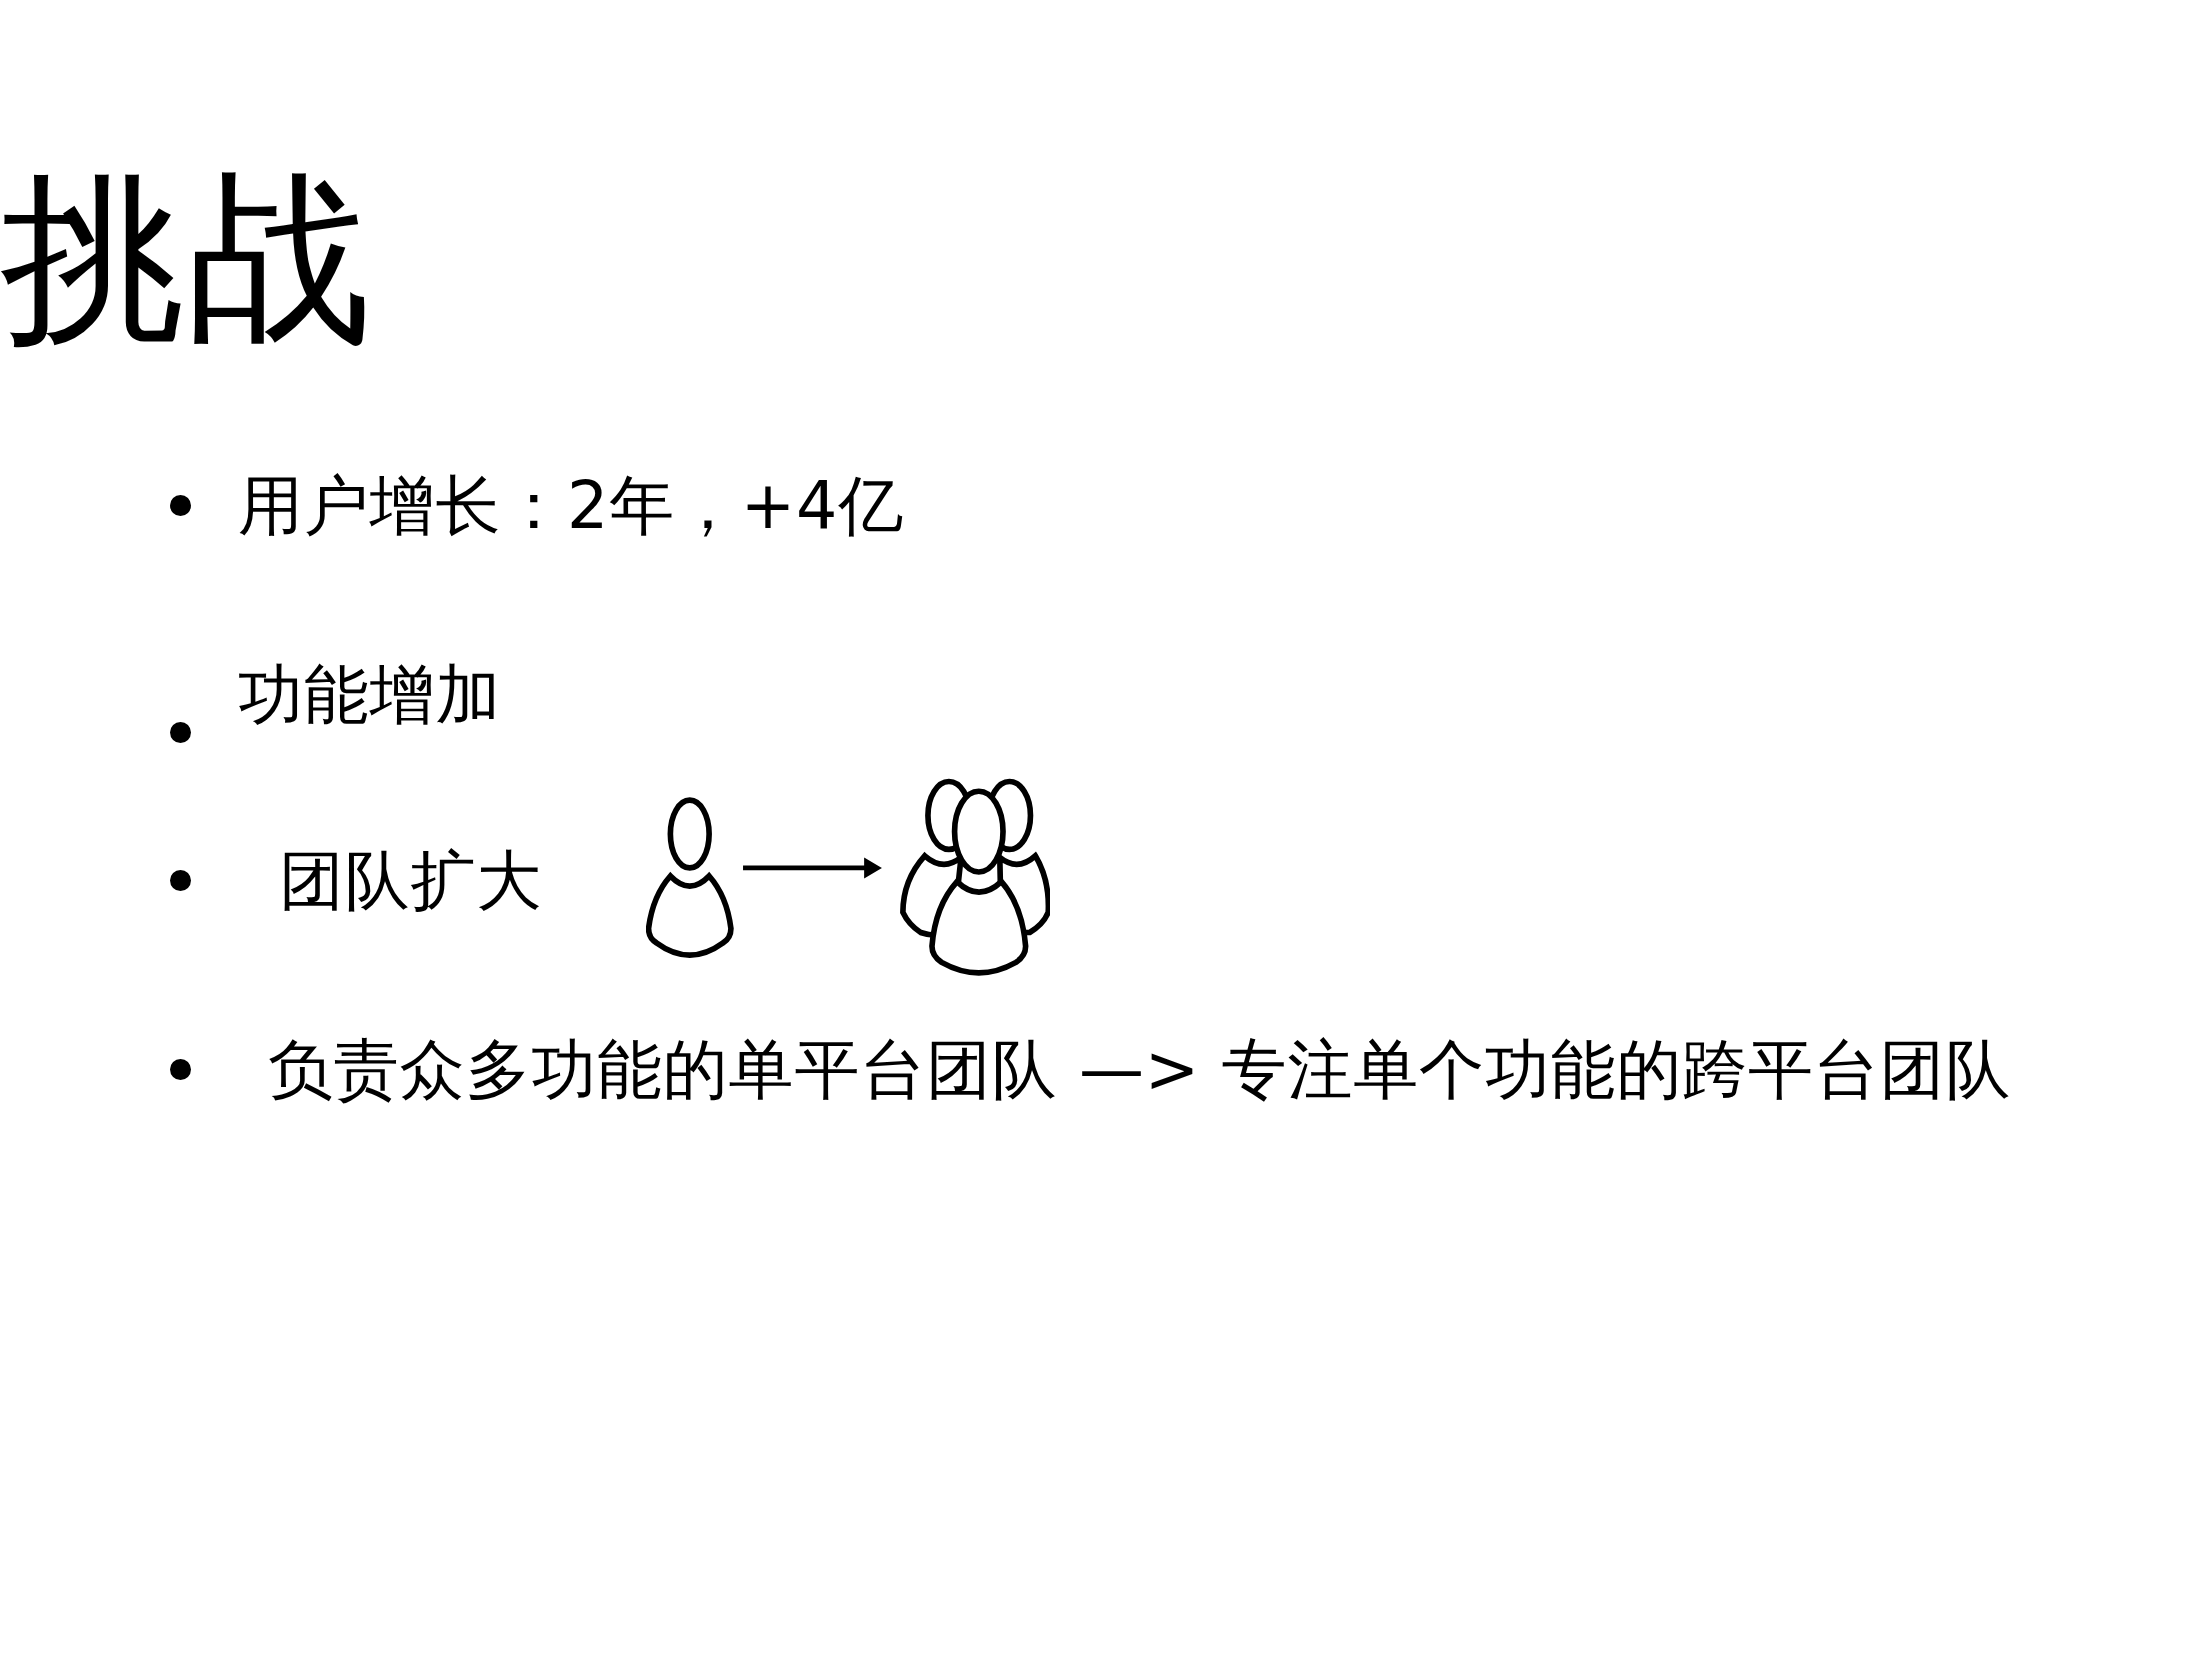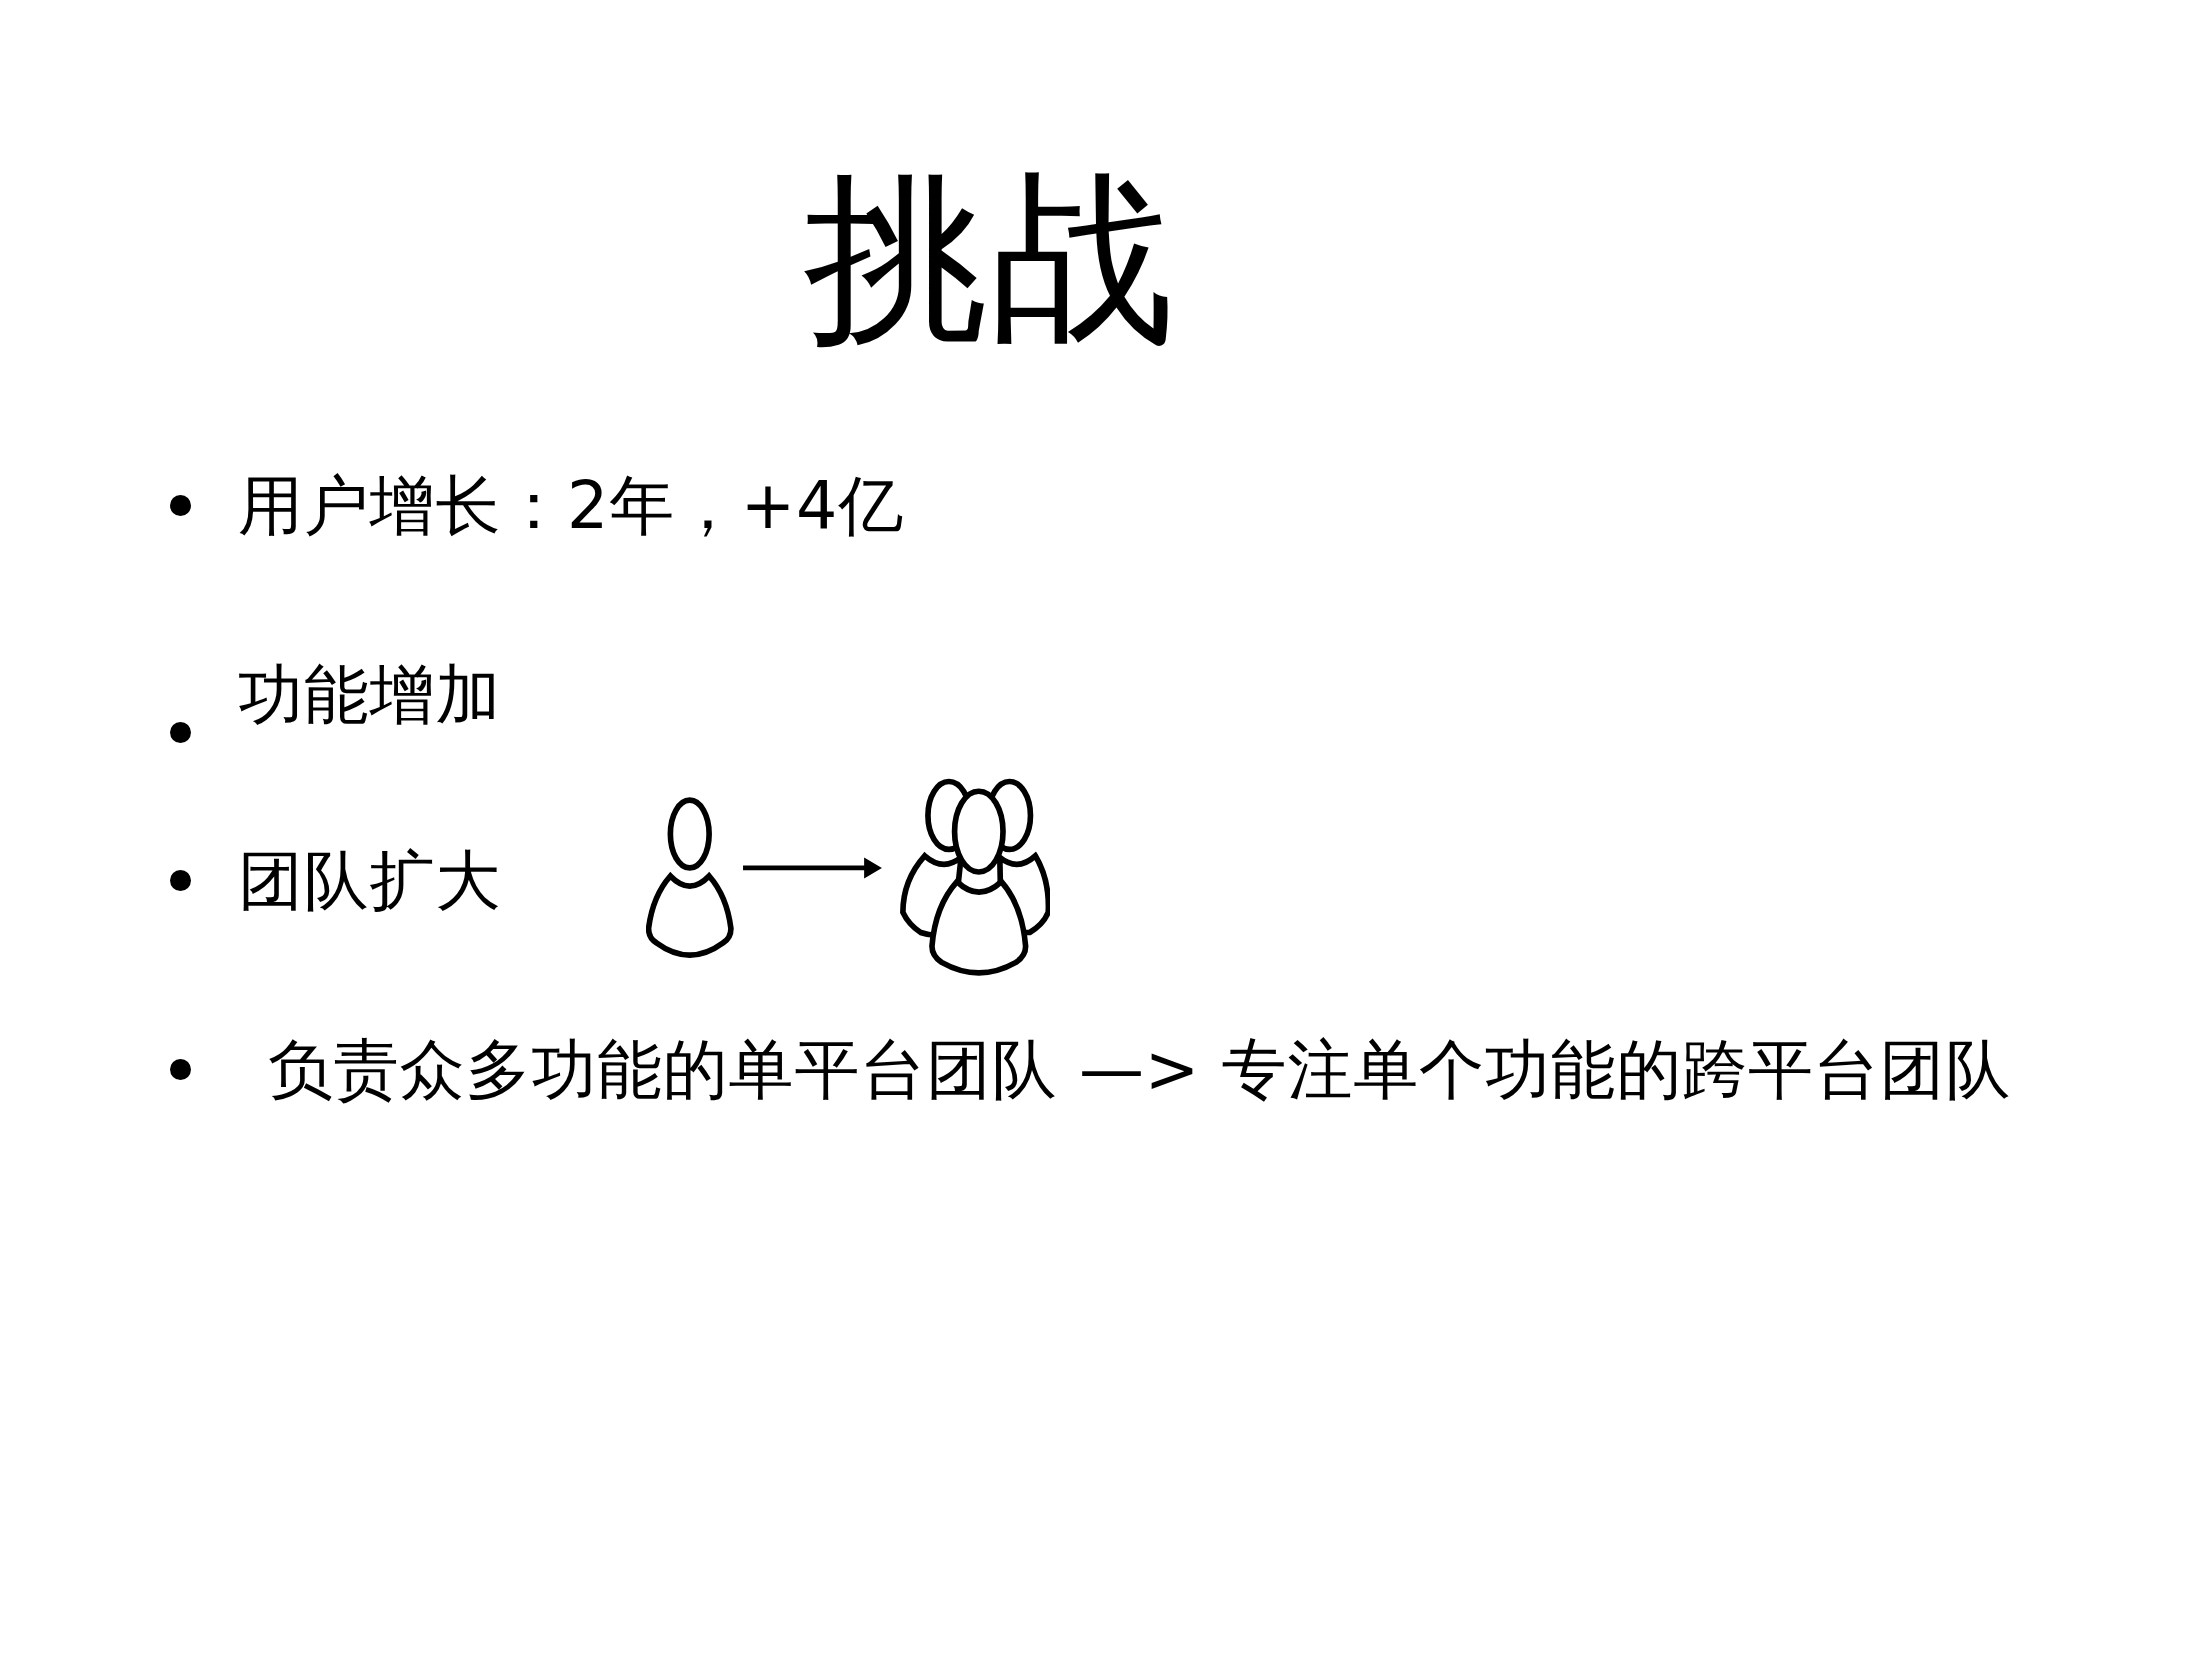--- a/index.html
+++ b/index.html
@@ -20,21 +20,21 @@
       left: 0; top: 0;
       width: 2205px;
       height: 1654px;
       background: #ffffff;
     }
     .title {
       position: absolute;
       left: 0;
       width: 1981px;
       top: 153px;
-      text-align: center;
+      text-align: left;
       font-size: 184px;
       line-height: 210px;
       font-weight: 400;
       letter-spacing: 3.2px;
     }
     .bullet-row {
       position: absolute;
       left: 162px;
       width: 1858px;
       font-size: 65px;
@@ -52,21 +52,21 @@
       flex: 0 0 auto;
     }
     .bullet-text {
       margin-left: 47px;
       width: 1761px;
       white-space: normal;
       letter-spacing: 0.8px;
     }
     .row-1 { top: 457px; }
     .row-2 { top: 646px; align-items: flex-end; }
-    .row-3 { top: 832px; }
+    .row-3 { top: 832px; gap: 41px; }
     .row-4 { top: 1021px; gap: 30px; }
 
     .team-diagram {
       position: absolute;
       left: 646px;
       top: 767px;
       width: 404px;
       height: 218px;
     }
     .team-diagram svg { display: block; }

